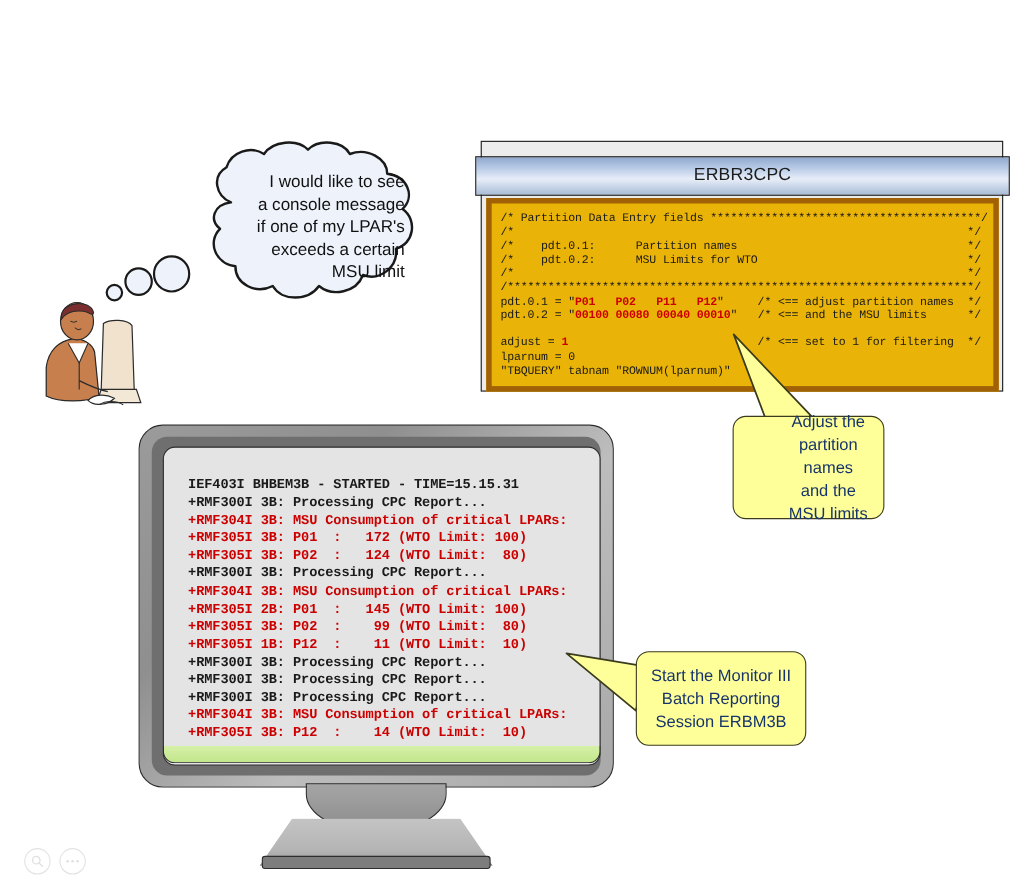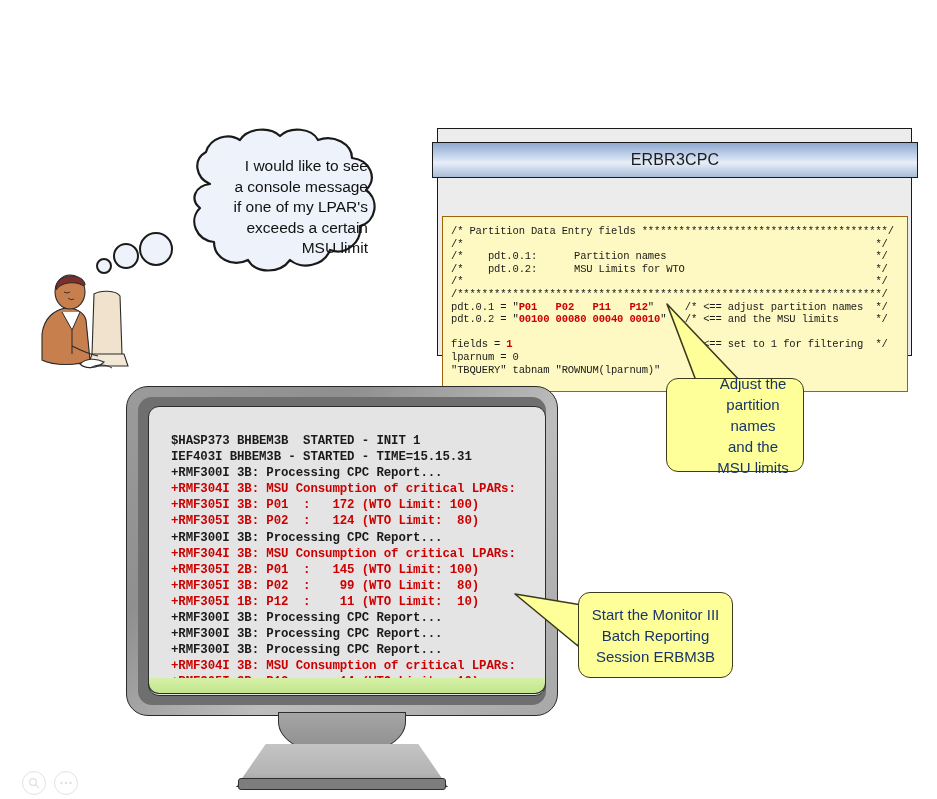--- a/index.html
+++ b/index.html
@@ -97,25 +97,24 @@
     letter-spacing: 0.2px;
     font-family: "Liberation Sans", sans-serif;
   }
   #code-body {
     position: absolute;
     left: 10px;
     top: 52px;
     width: 466px;
     height: 176px;
     box-sizing: border-box;
-    background: #fef9c3;
-    border: 1px solid #a16207;
+    background: #eab308;
+    border: 5px solid #a16207;
     padding: 8px 0 0 8px;
     overflow: hidden;
-    margin-top: 36px;
   }
   .code-line {
     font-family: "Liberation Mono", monospace;
     font-size: 10.5px;
     line-height: 12.6px;
     color: #1a1a1a;
     white-space: pre;
     letter-spacing: -0.15px;
   }
   .code-line .hl { color: #cc0000; font-weight: bold; }
@@ -338,40 +337,39 @@
     <div id="code-body">
         <div class="code-line"><span>/* Partition Data Entry fields ****************************************/</span></div>
         <div class="code-line"><span>/*                                                                   */</span></div>
         <div class="code-line"><span>/*    pdt.0.1:      Partition names                                  */</span></div>
         <div class="code-line"><span>/*    pdt.0.2:      MSU Limits for WTO                               */</span></div>
         <div class="code-line"><span>/*                                                                   */</span></div>
         <div class="code-line"><span>/*********************************************************************/</span></div>
         <div class="code-line"><span>pdt.0.1 = "</span><span class="hl">P01   P02   P11   P12</span><span>"     /* &lt;== adjust partition names  */</span></div>
         <div class="code-line"><span>pdt.0.2 = "</span><span class="hl">00100 00080 00040 00010</span><span>"   /* &lt;== and the MSU limits      */</span></div>
         <div class="code-line">&nbsp;</div>
-        <div class="code-line"><span>fields = </span><span class="hl">1</span><span>                            /* &lt;== set to 1 for filtering  */</span></div>
+        <div class="code-line"><span>adjust = </span><span class="hl">1</span><span>                            /* &lt;== set to 1 for filtering  */</span></div>
         <div class="code-line"><span>lparnum = 0</span></div>
         <div class="code-line"><span>"TBQUERY" tabnam "ROWNUM(lparnum)"</span></div>
       </div>
   </div>
 
   <svg class="callout-tail" style="left:650px; top:298px; width:120px; height:100px;" viewBox="0 0 120 100" xmlns="http://www.w3.org/2000/svg">
     <polygon points="17,6 93,86 48,88" fill="#ffff99" stroke="#3b3b1e" stroke-width="1.6" stroke-linejoin="round"></polygon>
   </svg>
 
   <div class="callout" id="callout-adjust">Adjust the
 partition names
 and the
 MSU limits</div>
 
   <div id="monitor">
     <div id="monitor-bezel"></div>
     <div id="monitor-inner-shadow"></div>
     <div id="monitor-screen">
-        <div class="console-line">$HASP373 BHBEM3B  STARTED - INIT 1</div>
         <div class="console-line">IEF403I BHBEM3B - STARTED - TIME=15.15.31</div>
         <div class="console-line">+RMF300I 3B: Processing CPC Report...</div>
         <div class="console-line red">+RMF304I 3B: MSU Consumption of critical LPARs:</div>
         <div class="console-line red">+RMF305I 3B: P01  :   172 (WTO Limit: 100)</div>
         <div class="console-line red">+RMF305I 3B: P02  :   124 (WTO Limit:  80)</div>
         <div class="console-line">+RMF300I 3B: Processing CPC Report...</div>
         <div class="console-line red">+RMF304I 3B: MSU Consumption of critical LPARs:</div>
         <div class="console-line red">+RMF305I 2B: P01  :   145 (WTO Limit: 100)</div>
         <div class="console-line red">+RMF305I 3B: P02  :    99 (WTO Limit:  80)</div>
         <div class="console-line red">+RMF305I 1B: P12  :    11 (WTO Limit:  10)</div>

